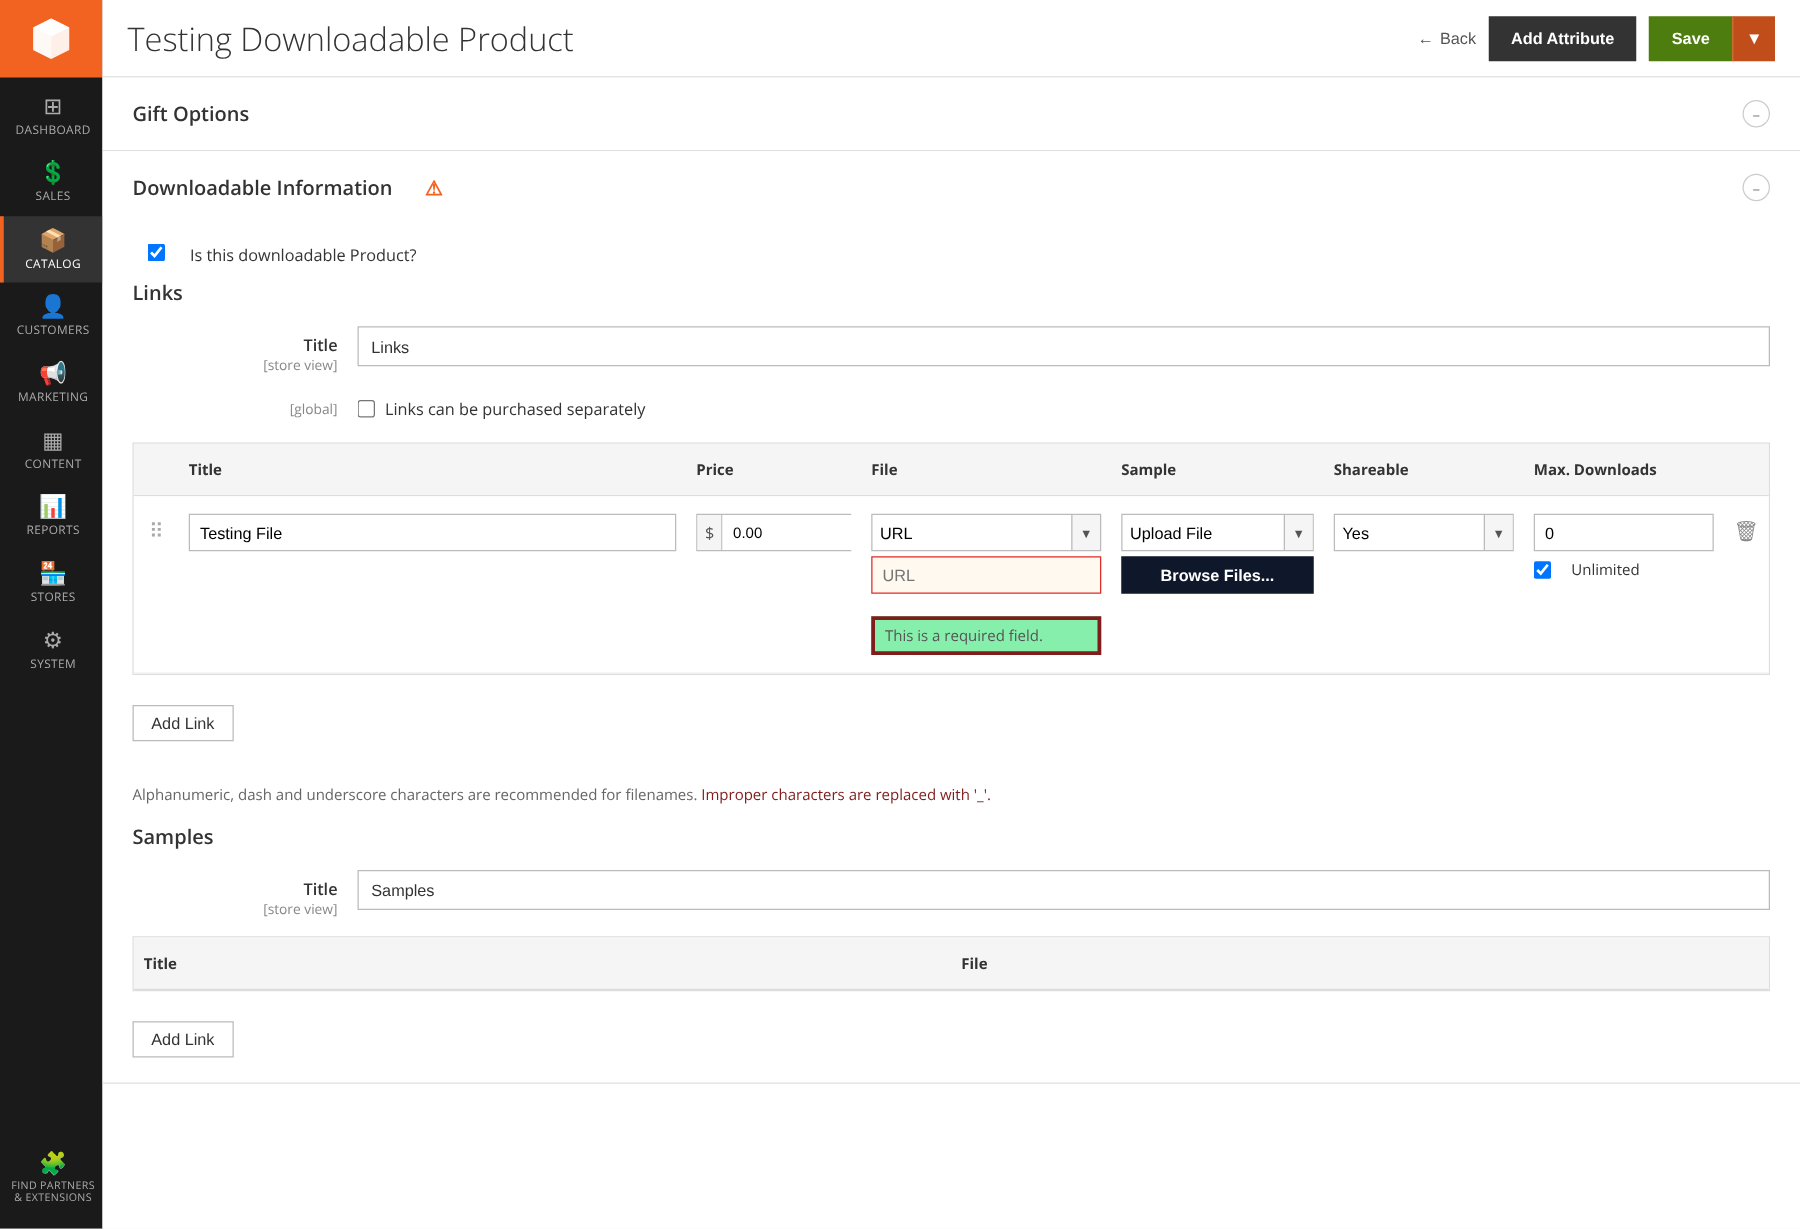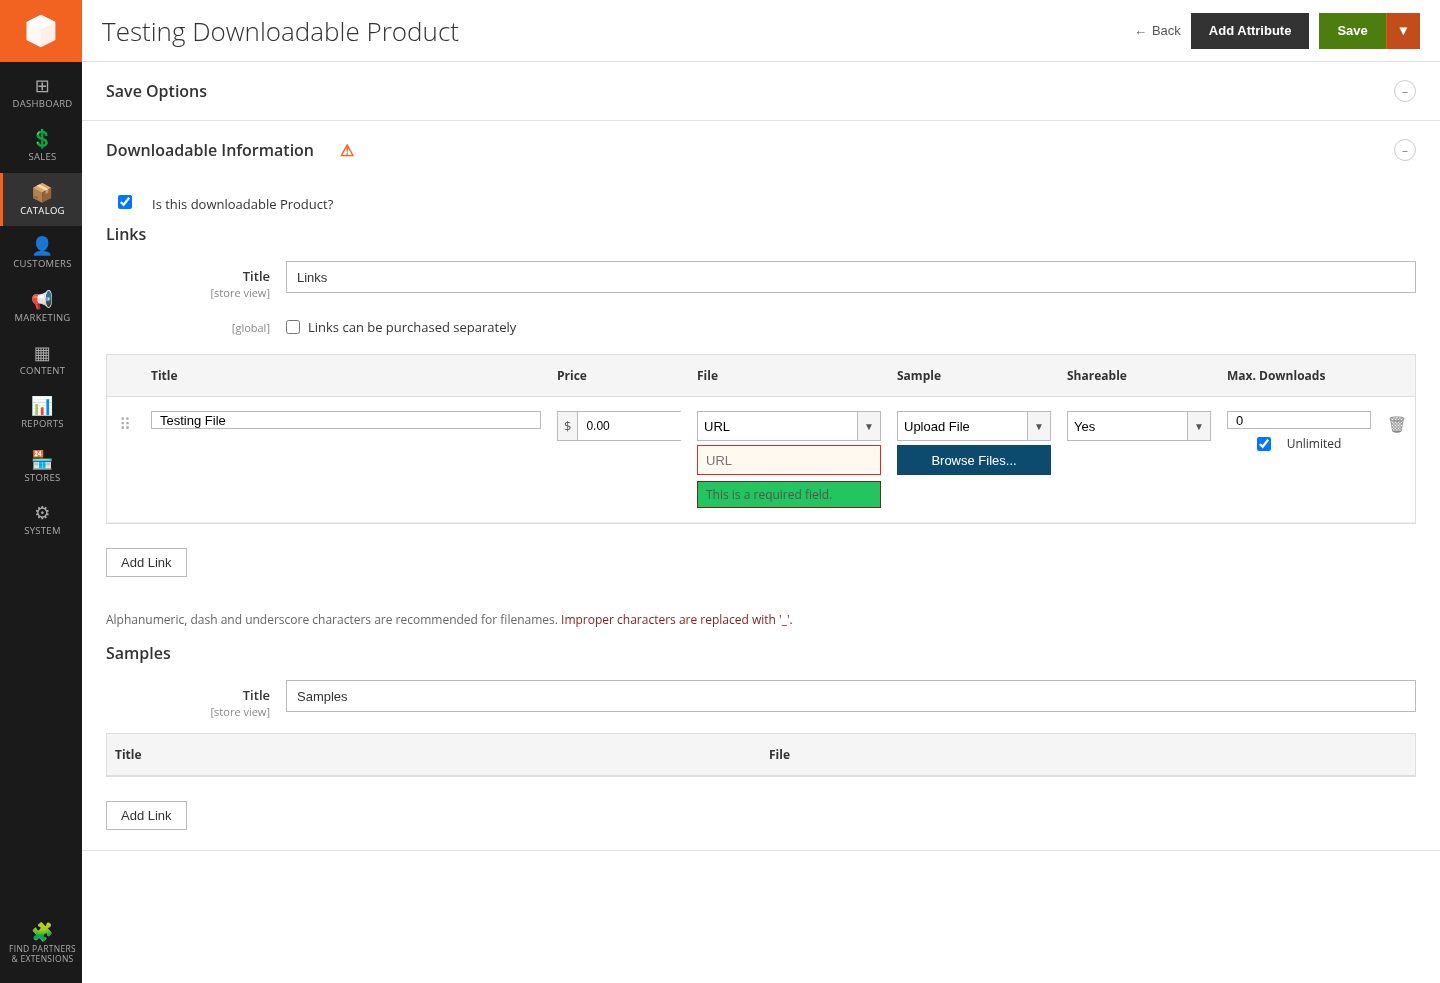--- a/index.html
+++ b/index.html
@@ -301,21 +301,21 @@
       display: flex;
       align-items: center;
       justify-content: center;
       padding-top: 6px;
       cursor: grab;
     }
     .table-input {
       border: 1px solid #bbb;
       padding: 5px 8px;
       font-size: 13px;
-      height: 18px;
+      height: 30px;
       width: 100%;
       background: #fff;
     }
     .price-input-wrap {
       display: flex;
       align-items: center;
       border: 1px solid #bbb;
       background: #fff;
       height: 30px;
     }
@@ -367,50 +367,49 @@
     }
     .url-input-error {
       border: 1px solid #e02b27;
       padding: 5px 8px;
       font-size: 13px;
       height: 30px;
       width: 100%;
       background: #fff9f0;
     }
     .error-msg {
-      background: #22c55e;
-      border: 1px solid #7f1d1d;
+      background: #86efac;
+      border: 3px solid #7f1d1d;
       padding: 4px 8px;
       font-size: 12px;
       color: #555;
-      margin-top: 2px;
+      margin-top: 14px;
     }
     .browse-btn {
-      background: #0c4a6e;
+      background: #0f172a;
       color: #fff;
       border: none;
       padding: 5px 14px;
       font-size: 13px;
       cursor: pointer;
       height: 30px;
-      font-weight: 400;
+      font-weight: 700;
       white-space: nowrap;
     }
     .max-dl-cell {
       display: flex;
       flex-direction: column;
       gap: 6px;
     }
     .unlimited-row {
       display: flex;
       align-items: center;
       gap: 16px;
       font-size: 12px;
       color: #333;
-      justify-content: center;
     }
     .unlimited-row input[type=checkbox] { width: 14px; height: 14px; cursor: pointer; }
     .delete-btn {
       background: none;
       border: none;
       cursor: pointer;
       color: #888;
       font-size: 16px;
       padding: 4px;
       display: flex;
@@ -535,21 +534,21 @@
           <span>▼</span>
         </button>
       </div>
     </div>
   </div>
 
   <div class="page-body">
 
     <div class="section-panel">
       <div class="section-header">
-        <h2>Save Options</h2>
+        <h2>Gift Options</h2>
         <div class="section-collapse-icon">–</div>
       </div>
     </div>
 
     <div class="section-panel">
       <div class="dl-section-header">
         <div class="dl-section-title">
           <span>Downloadable Information</span>
           <span class="warning-icon">⚠</span>
         </div>

